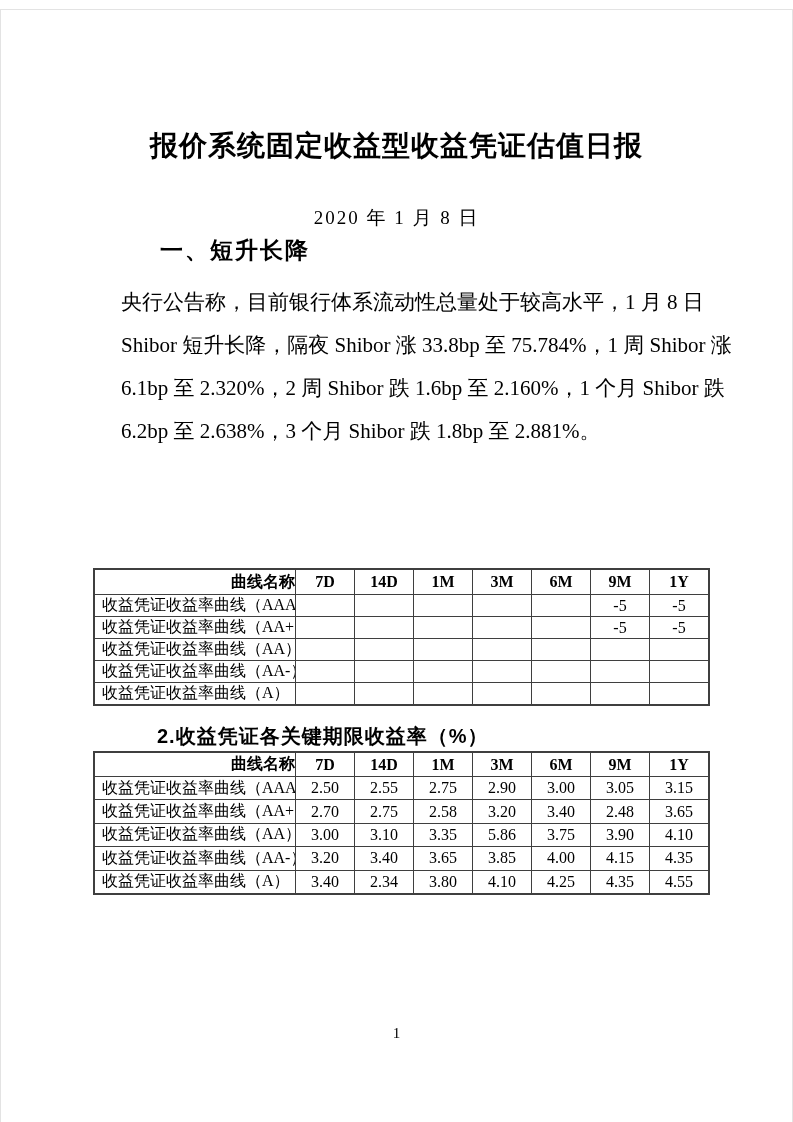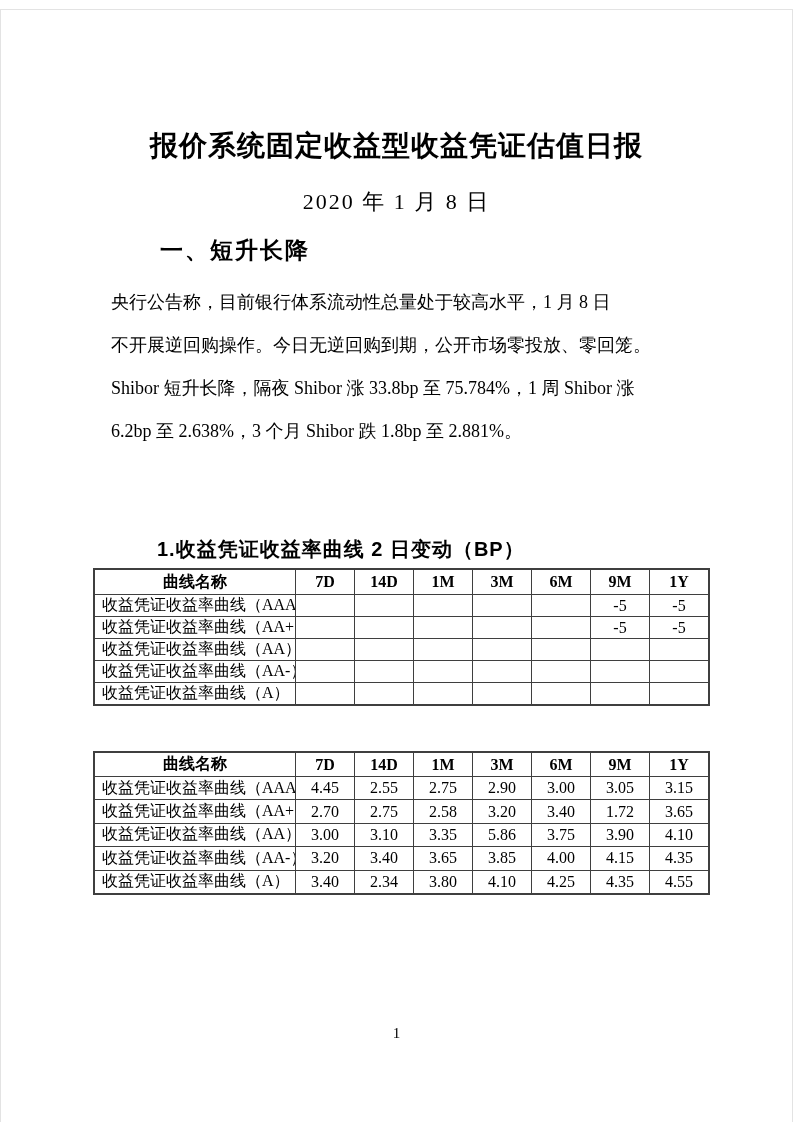--- a/index.html
+++ b/index.html
@@ -21,43 +21,43 @@
     text-align: center;
     font-family: "Liberation Sans", "DejaVu Sans", sans-serif;
     font-weight: bold;
     font-size: 28px;
     line-height: 38px;
     letter-spacing: 1px;
     white-space: nowrap;
   }
   .doc-date {
     position: absolute;
-    top: 180px; left: 0; width: 100%;
-    text-align: center;
-    font-size: 22px;
+    top: 196px; left: 0; width: 100%;
+    text-align: center;
+    font-size: 19px;
     line-height: 26px;
     letter-spacing: 2px;
     white-space: nowrap;
   }
   .sec-heading {
     position: absolute;
     margin: 0;
     font-family: "Liberation Sans", "DejaVu Sans", sans-serif;
     font-weight: bold;
     font-size: 23px;
     line-height: 28px;
     letter-spacing: 2px;
     white-space: nowrap;
   }
   .sec-heading.market { top: 227px; left: 160px; }
   .sec-heading.valuation { top: 483px; left: 165px; }
   .body-para {
     position: absolute;
-    top: 272px; left: 111px; width: 562px;
-    font-size: 18px;
+    top: 272px; left: 121px; width: 562px;
+    font-size: 21px;
     line-height: 43px;
   }
   .para-line { white-space: nowrap; }
   .tbl-caption {
     position: absolute;
     margin: 0;
     left: 157px;
     font-family: "Liberation Sans", "DejaVu Sans", sans-serif;
     font-weight: bold;
     font-size: 20px;
@@ -79,21 +79,21 @@
   .data-table.tbl2 { top: 742px; }
   .data-table th, .data-table td {
     border: 1px solid #3f3f3f;
     padding: 0;
     text-align: center;
     vertical-align: middle;
     overflow: hidden;
   }
   .data-table { border: 2px solid #3f3f3f; }
   .data-table th { font-weight: bold; }
-  .data-table th.name-col { width: 200px; }
+  .data-table th.name-col { width: 200px; text-align: right; }
   .data-table th.num-col { width: 58px; }
   .tbl1 th { height: 24px; }
   .tbl1 td { height: 20px; }
   .tbl2 th { height: 23px; }
   .tbl2 td { height: 22.4px; }
   .data-table td.name-cell {
     text-align: left;
     padding-left: 7px;
     white-space: nowrap;
   }
@@ -111,27 +111,26 @@
 <div class="page">
 
   <h1 class="doc-title">报价系统固定收益型收益凭证估值日报</h1>
 
   <div class="doc-date">2020 年 1 月 8 日</div>
 
   <h2 class="sec-heading market">一、短升长降</h2>
 
   <div class="body-para">
       <div class="para-line">央行公告称，目前银行体系流动性总量处于较高水平，1 月 8 日</div>
-      <div class="para-line">不开展逆回购操作。今日无逆回购到期，公开市场零投放、零回笼。</div>
       <div class="para-line">Shibor 短升长降，隔夜 Shibor 涨 33.8bp 至 75.784%，1 周 Shibor 涨</div>
+      <div class="para-line">6.1bp 至 2.320%，2 周 Shibor 跌 1.6bp 至 2.160%，1 个月 Shibor 跌</div>
       <div class="para-line">6.2bp 至 2.638%，3 个月 Shibor 跌 1.8bp 至 2.881%。</div>
     </div>
 
 
-  <h3 class="tbl-caption cap1">1.收益凭证收益率曲线 2 日变动（BP）</h3>
 
   <table class="data-table tbl1" data-table="section_valuation.table_bp_change">
     <thead>
       <tr>
           <th class="name-col">曲线名称</th>
           <th class="num-col">7D</th>
           <th class="num-col">14D</th>
           <th class="num-col">1M</th>
           <th class="num-col">3M</th>
           <th class="num-col">6M</th>
@@ -186,53 +185,54 @@
           <td></td>
           <td></td>
           <td></td>
           <td></td>
           <td></td>
           <td></td>
         </tr>
       </tbody>
   </table>
 
+  <h3 class="tbl-caption cap2">2.收益凭证各关键期限收益率（%）</h3>
 
   <table class="data-table tbl2" data-table="section_valuation.table_yield">
     <thead>
       <tr>
           <th class="name-col">曲线名称</th>
           <th class="num-col">7D</th>
           <th class="num-col">14D</th>
           <th class="num-col">1M</th>
           <th class="num-col">3M</th>
           <th class="num-col">6M</th>
           <th class="num-col">9M</th>
           <th class="num-col">1Y</th>
         </tr>
     </thead>
     <tbody>
         <tr>
           <td class="name-cell">收益凭证收益率曲线（AAA）</td>
-          <td>4.45</td>
+          <td>2.50</td>
           <td>2.55</td>
           <td>2.75</td>
           <td>2.90</td>
           <td>3.00</td>
           <td>3.05</td>
           <td>3.15</td>
         </tr>
         <tr>
           <td class="name-cell">收益凭证收益率曲线（AA+）</td>
           <td>2.70</td>
           <td>2.75</td>
           <td>2.58</td>
           <td>3.20</td>
           <td>3.40</td>
-          <td>1.72</td>
+          <td>2.48</td>
           <td>3.65</td>
         </tr>
         <tr>
           <td class="name-cell">收益凭证收益率曲线（AA）</td>
           <td>3.00</td>
           <td>3.10</td>
           <td>3.35</td>
           <td>5.86</td>
           <td>3.75</td>
           <td>3.90</td>

